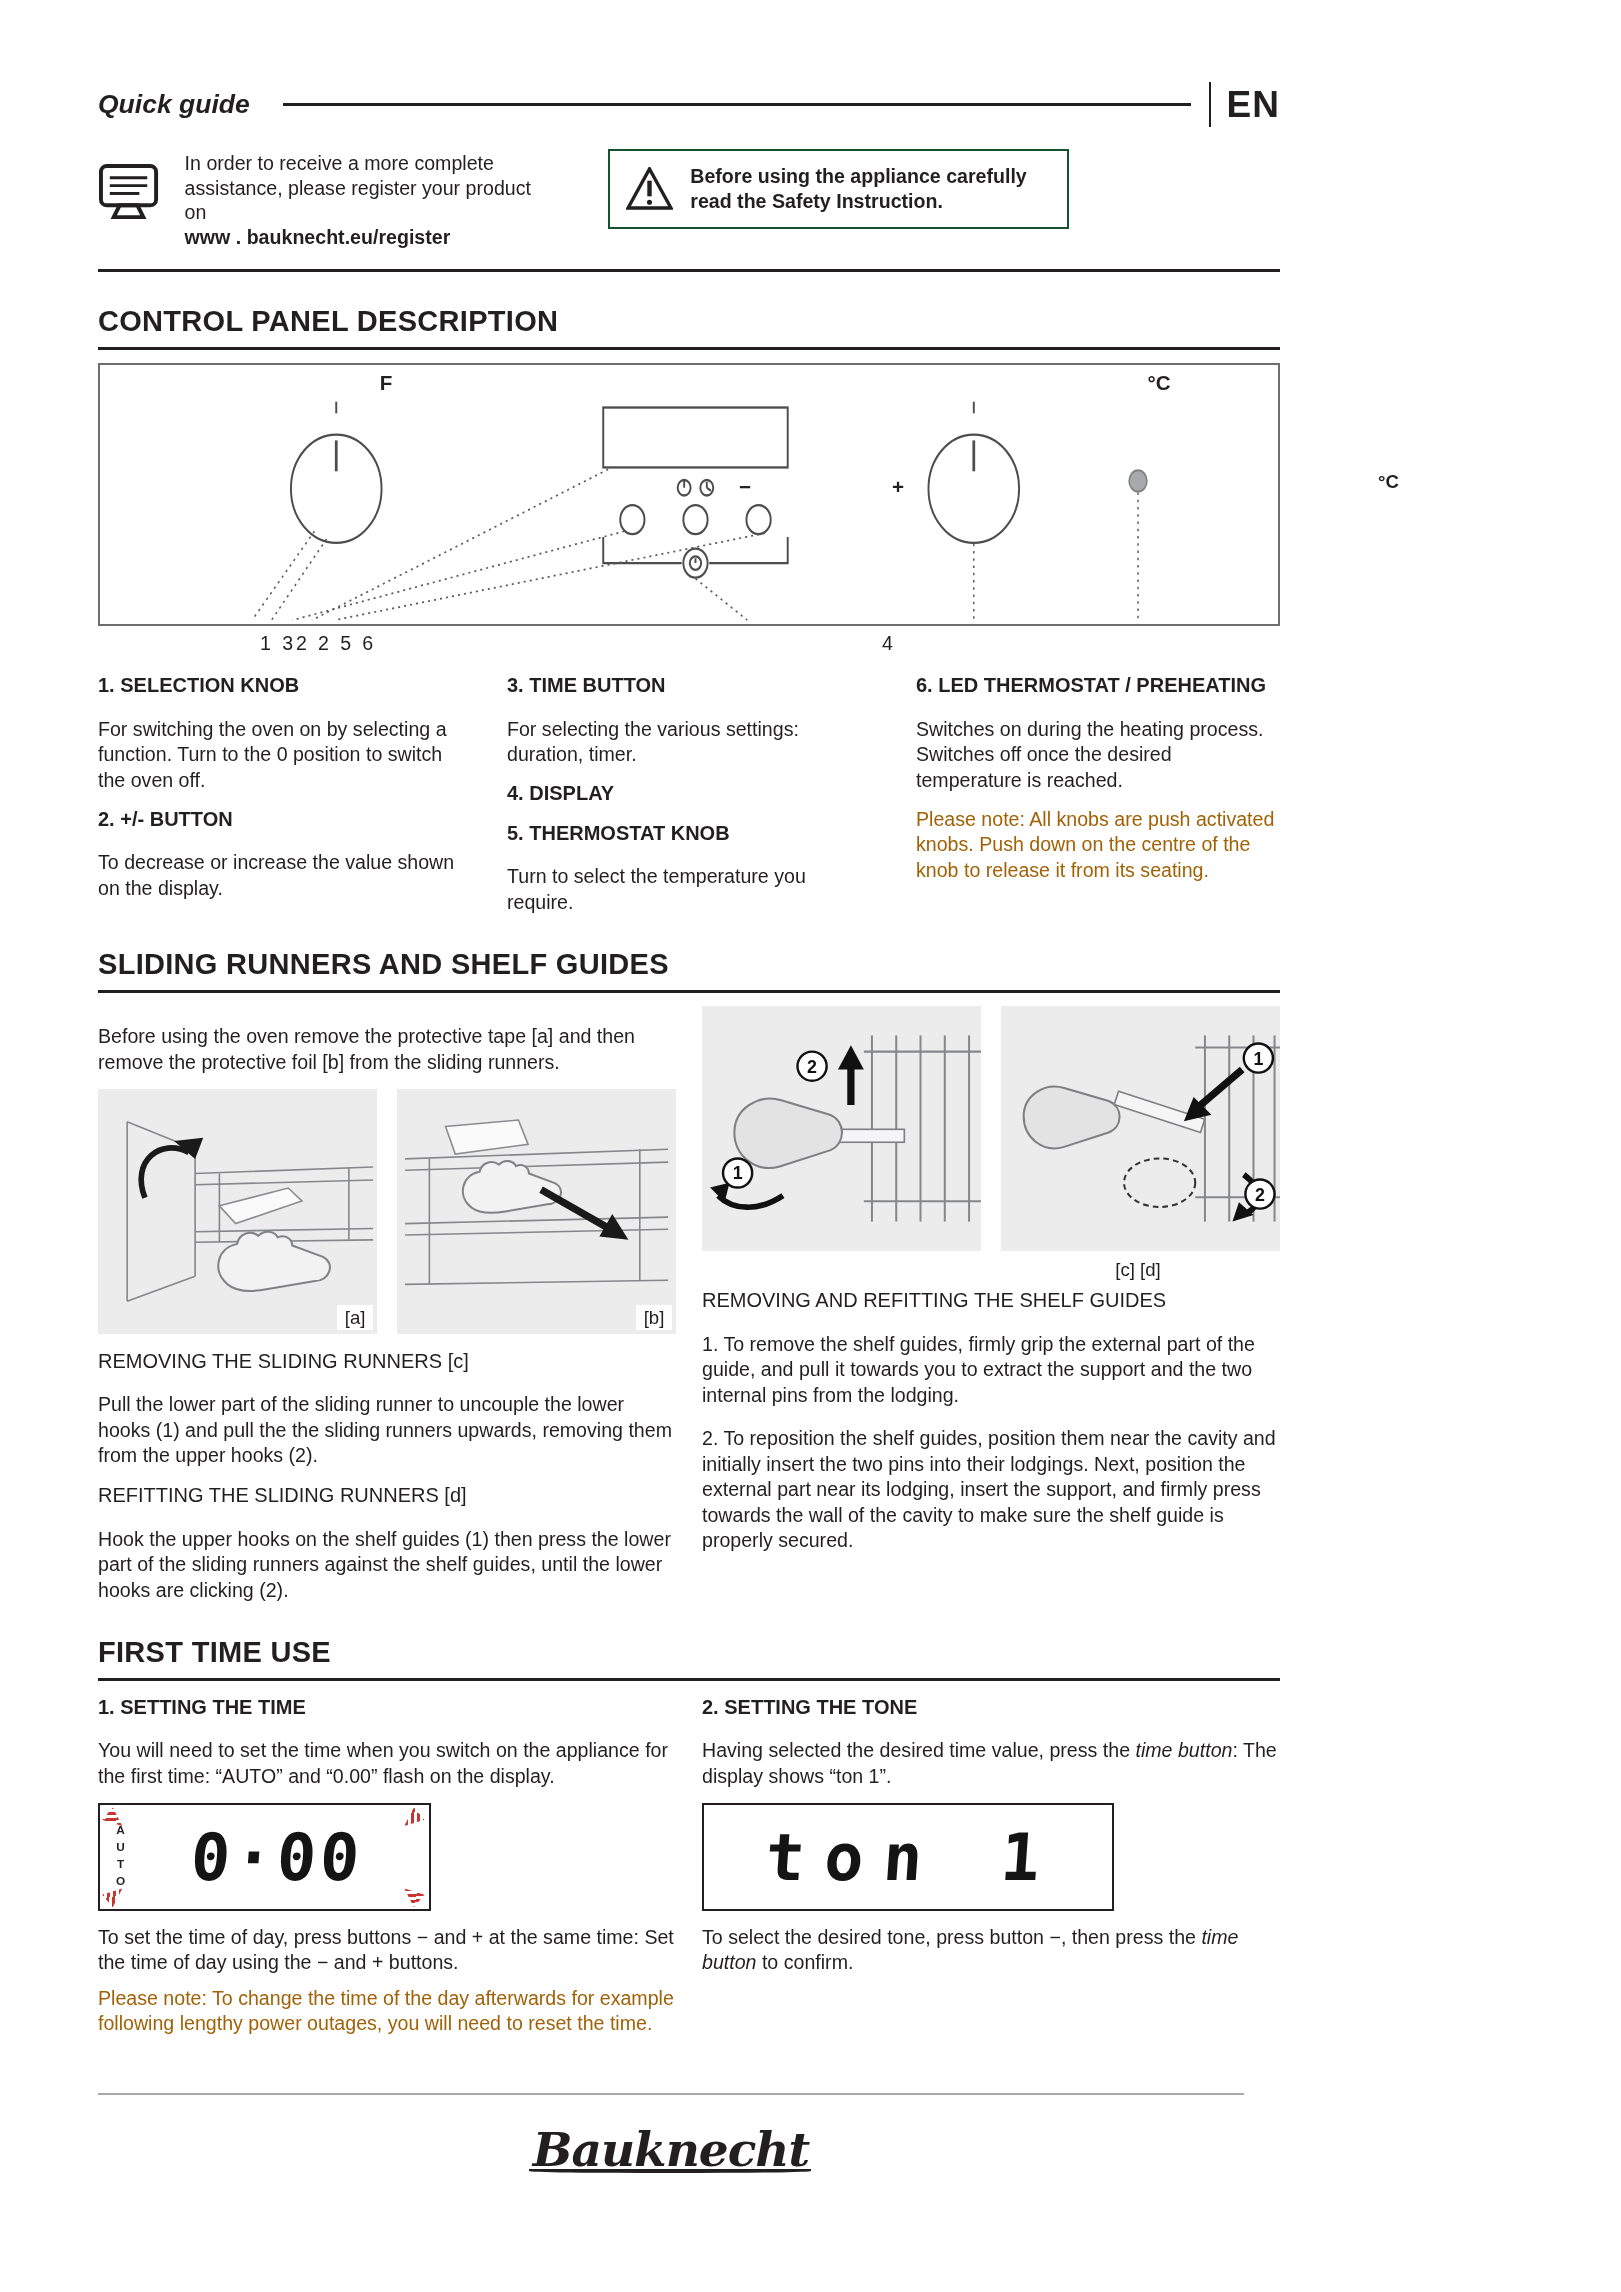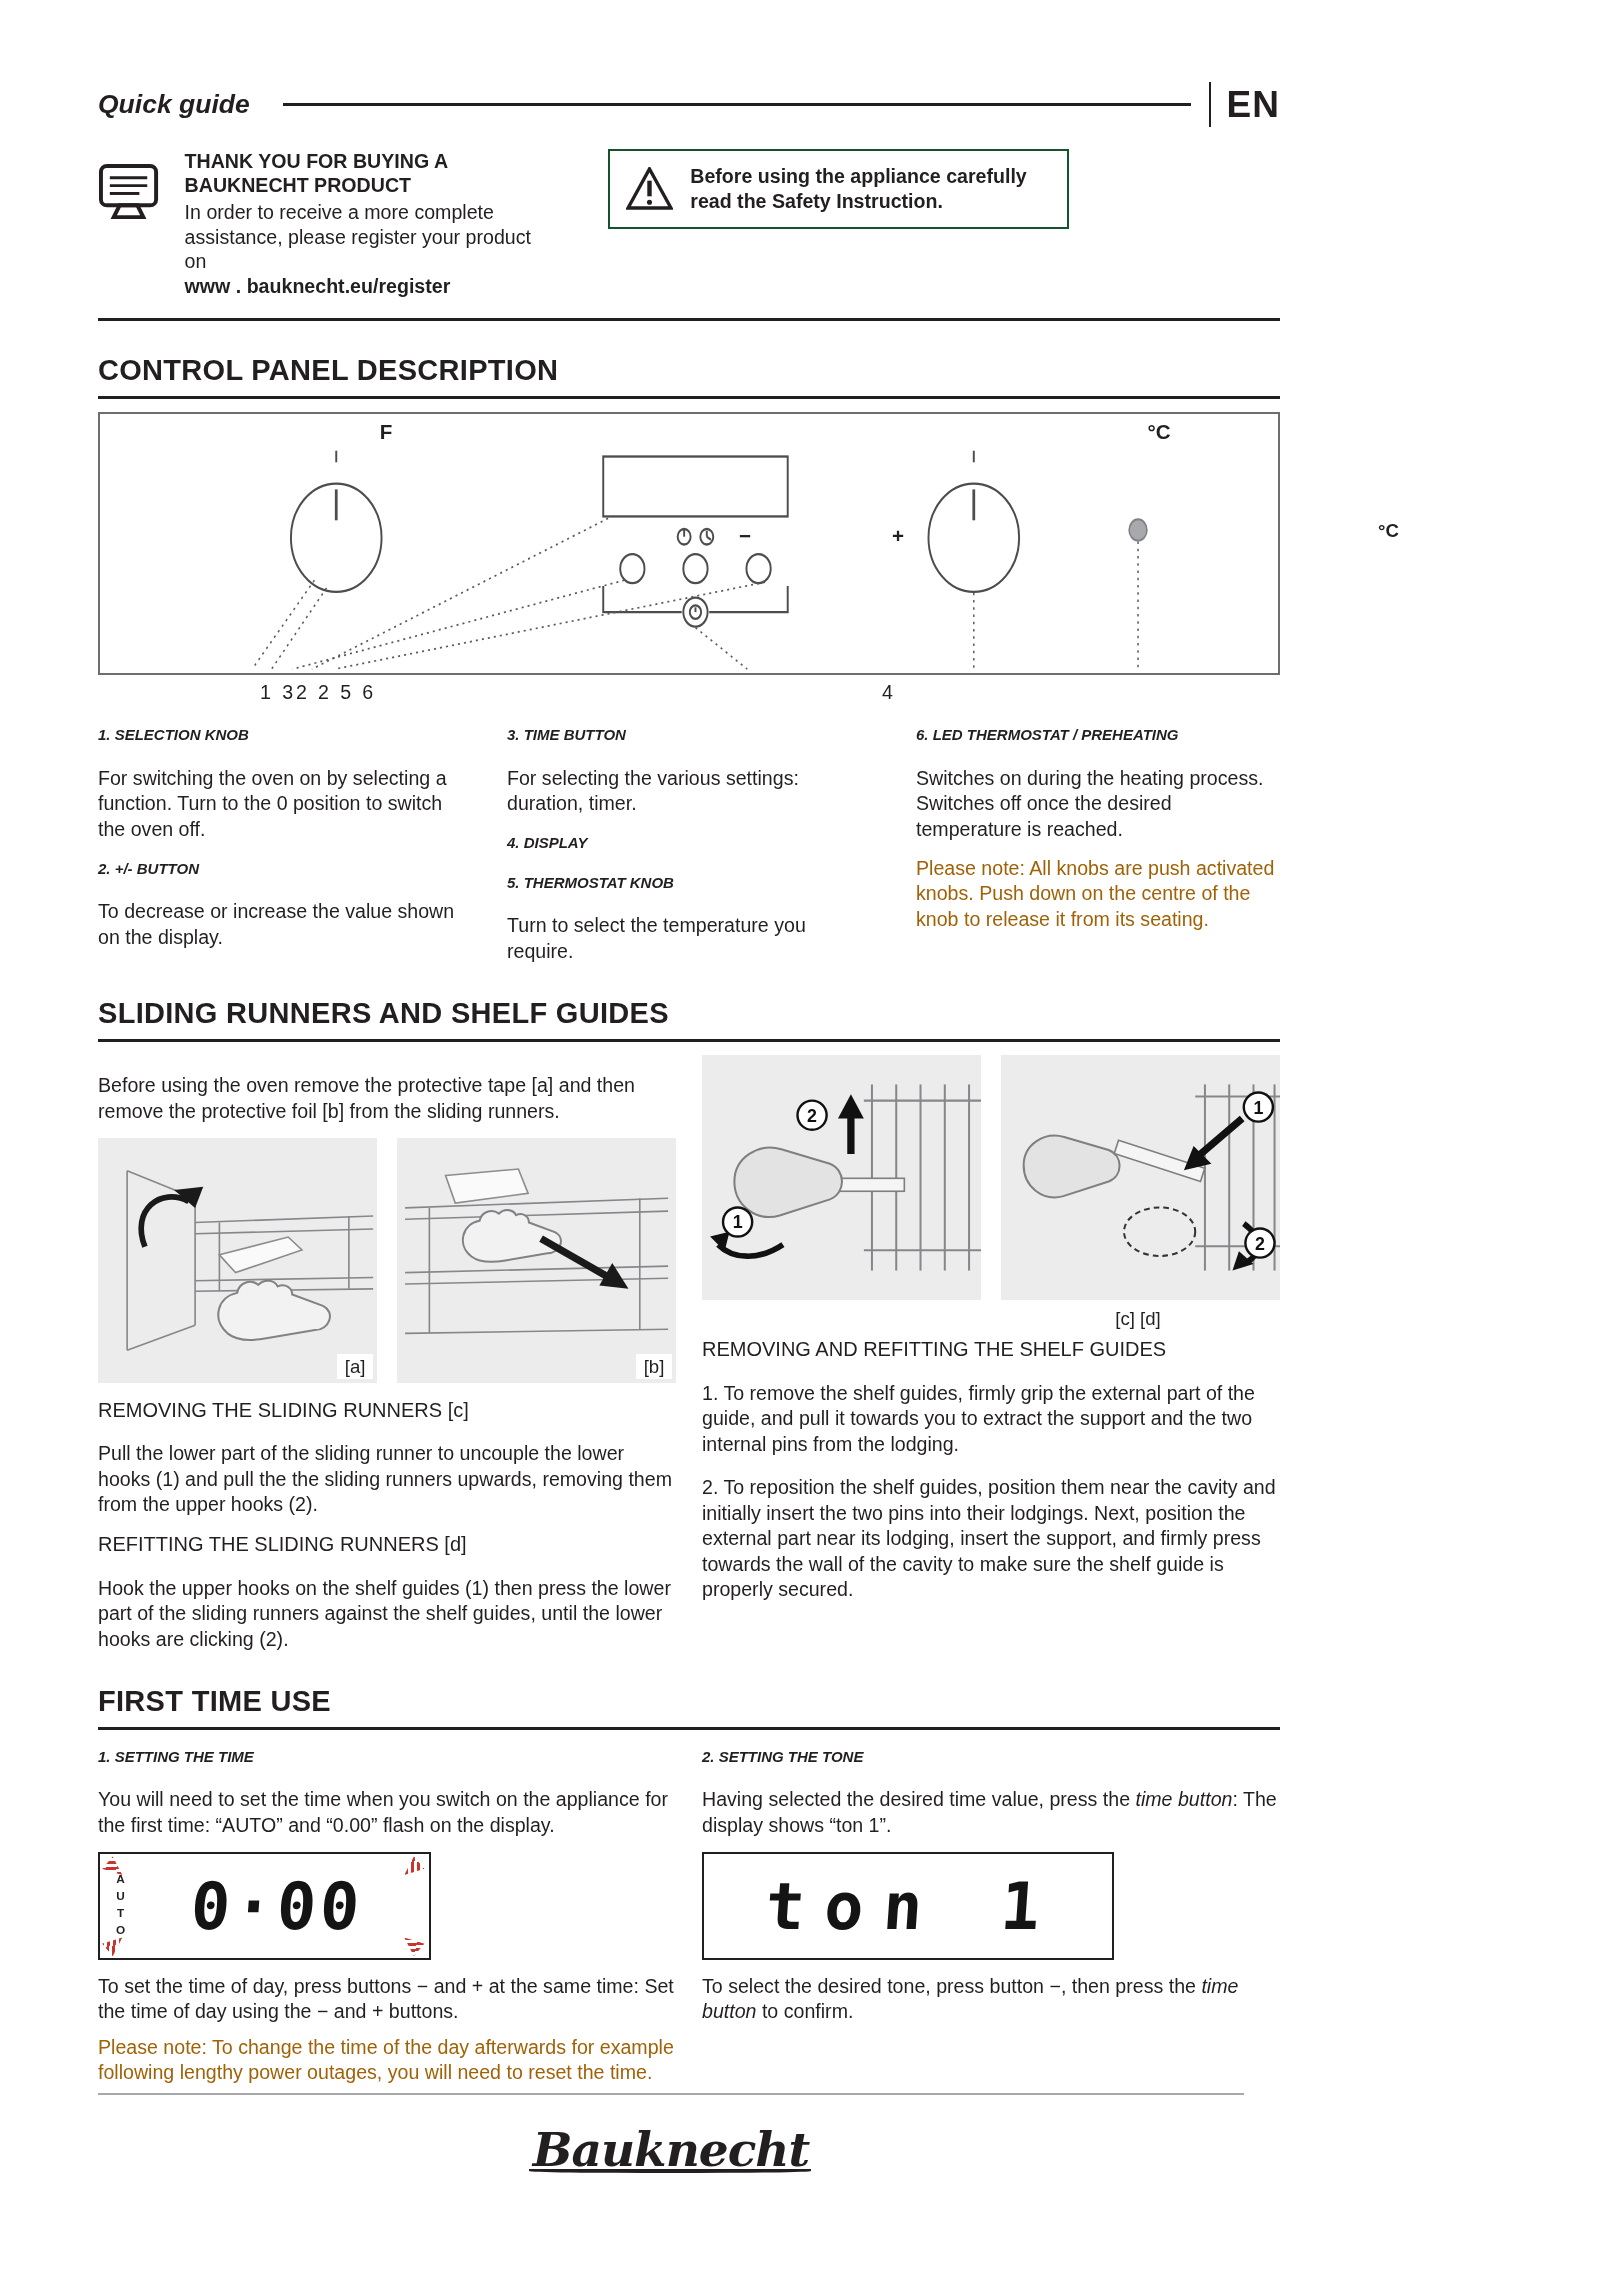--- a/index.html
+++ b/index.html
@@ -35,21 +35,21 @@
   
   .panel-diagram { position: relative; height: 263px; border: 2px solid #6d6e71; background: #fff; }
   .panel-diagram svg { position: absolute; inset: 0; width: 100%; height: 100%; }
   .ov { position: absolute; transform: translateX(-50%); font-size: 20.6px; font-weight: bold; }
   .ov-plain { position: absolute; font-size: 18.6px; }
   .callouts { position: relative; height: 37px; font-size: 19.6px; }
   .co-left { position: absolute; left: 162px; top: 5.9px; letter-spacing: 2.9px; }
   .co-right { position: absolute; left: 784px; top: 5.9px; }
 
   .cols3 { display: grid; grid-template-columns: 1fr 1fr 1fr; gap: 45px; margin-top: 9.8px; }
-  .item-title { font-weight: bold; font-size: 15px; line-height: 25.5px; font-style: italic; }
+  .item-title { font-weight: bold; font-size: 20px; line-height: 25.5px; }
   .body-text { font-size: 19.6px; line-height: 25.5px; margin-top: 18px; }
   .mt { margin-top: 13.7px; }
   .note { color: #a16207; }
 
   
   .cols2 { display: grid; grid-template-columns: 1fr 1fr; gap: 26px; }
   .figrow { display: grid; grid-template-columns: 1fr 1fr; gap: 19.6px; margin-top: 13.7px; }
   .fig { position: relative; background: #ececec; height: 245px; overflow: hidden; }
   .fig svg { width: 100%; height: 100%; display: block; }
   .fig-label { position: absolute; right: 3.9px; bottom: 3.9px; background: #fff; padding: 0 7.8px; font-size: 18.6px; line-height: 25.5px; }
@@ -93,21 +93,20 @@
       <div class="register-icon">
         <svg viewBox="0 0 66 66">
           <rect x="3" y="6" width="56" height="40" rx="6" fill="none" stroke="#231f20" stroke-width="4"></rect>
           <line x1="12" y1="18" x2="50" y2="18" stroke="#231f20" stroke-width="3"></line>
           <line x1="12" y1="26" x2="50" y2="26" stroke="#231f20" stroke-width="3"></line>
           <line x1="12" y1="34" x2="42" y2="34" stroke="#231f20" stroke-width="3"></line>
           <polygon points="22,46 40,46 46,58 16,58" fill="none" stroke="#231f20" stroke-width="4"></polygon>
         </svg>
       </div>
       <div class="register-text">
-        <div class="register-title">THANK YOU FOR BUYING A BAUKNECHT PRODUCT</div>
         <div class="register-body">
           <span>In order to receive a more complete assistance, please register your product on</span><br>
           <a class="register-url">www . bauknecht.eu/register</a>
         </div>
       </div>
     </div>
     <div class="warnbox">
       <div class="warn-icon">
         <svg viewBox="0 0 48 44">
           <polygon points="24,2 46,42 2,42" fill="none" stroke="#231f20" stroke-width="3.5"></polygon>

